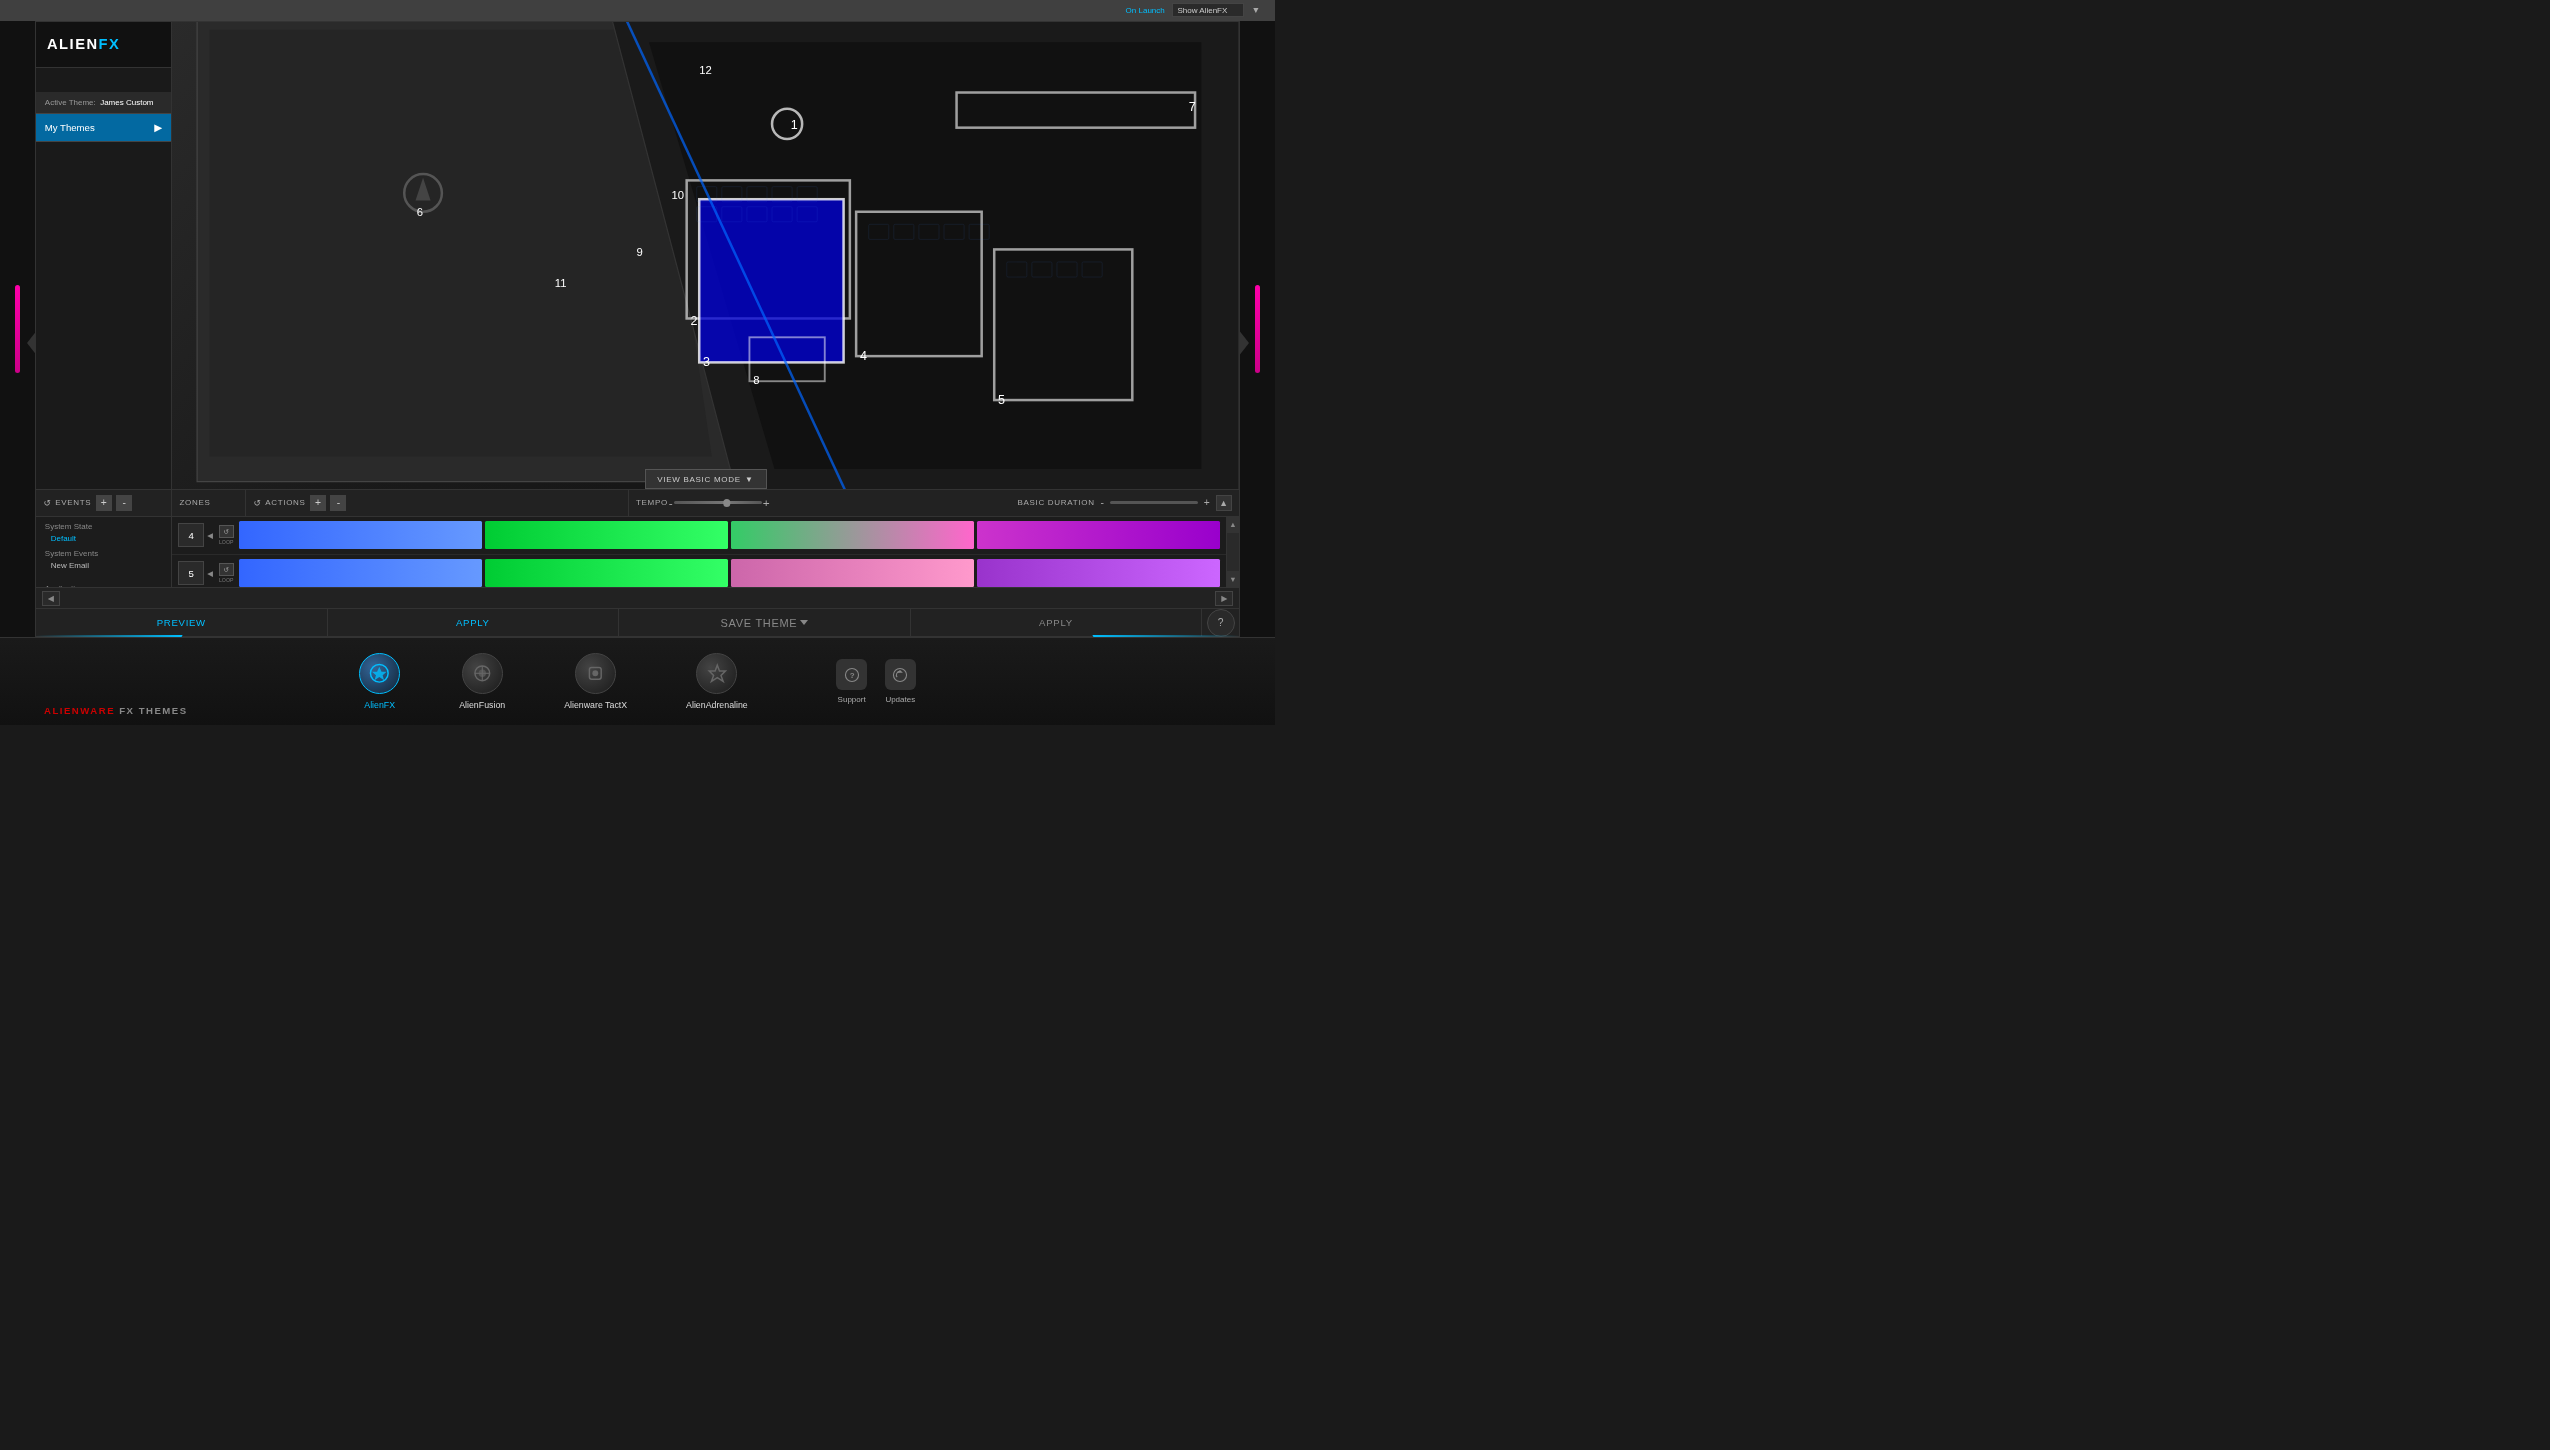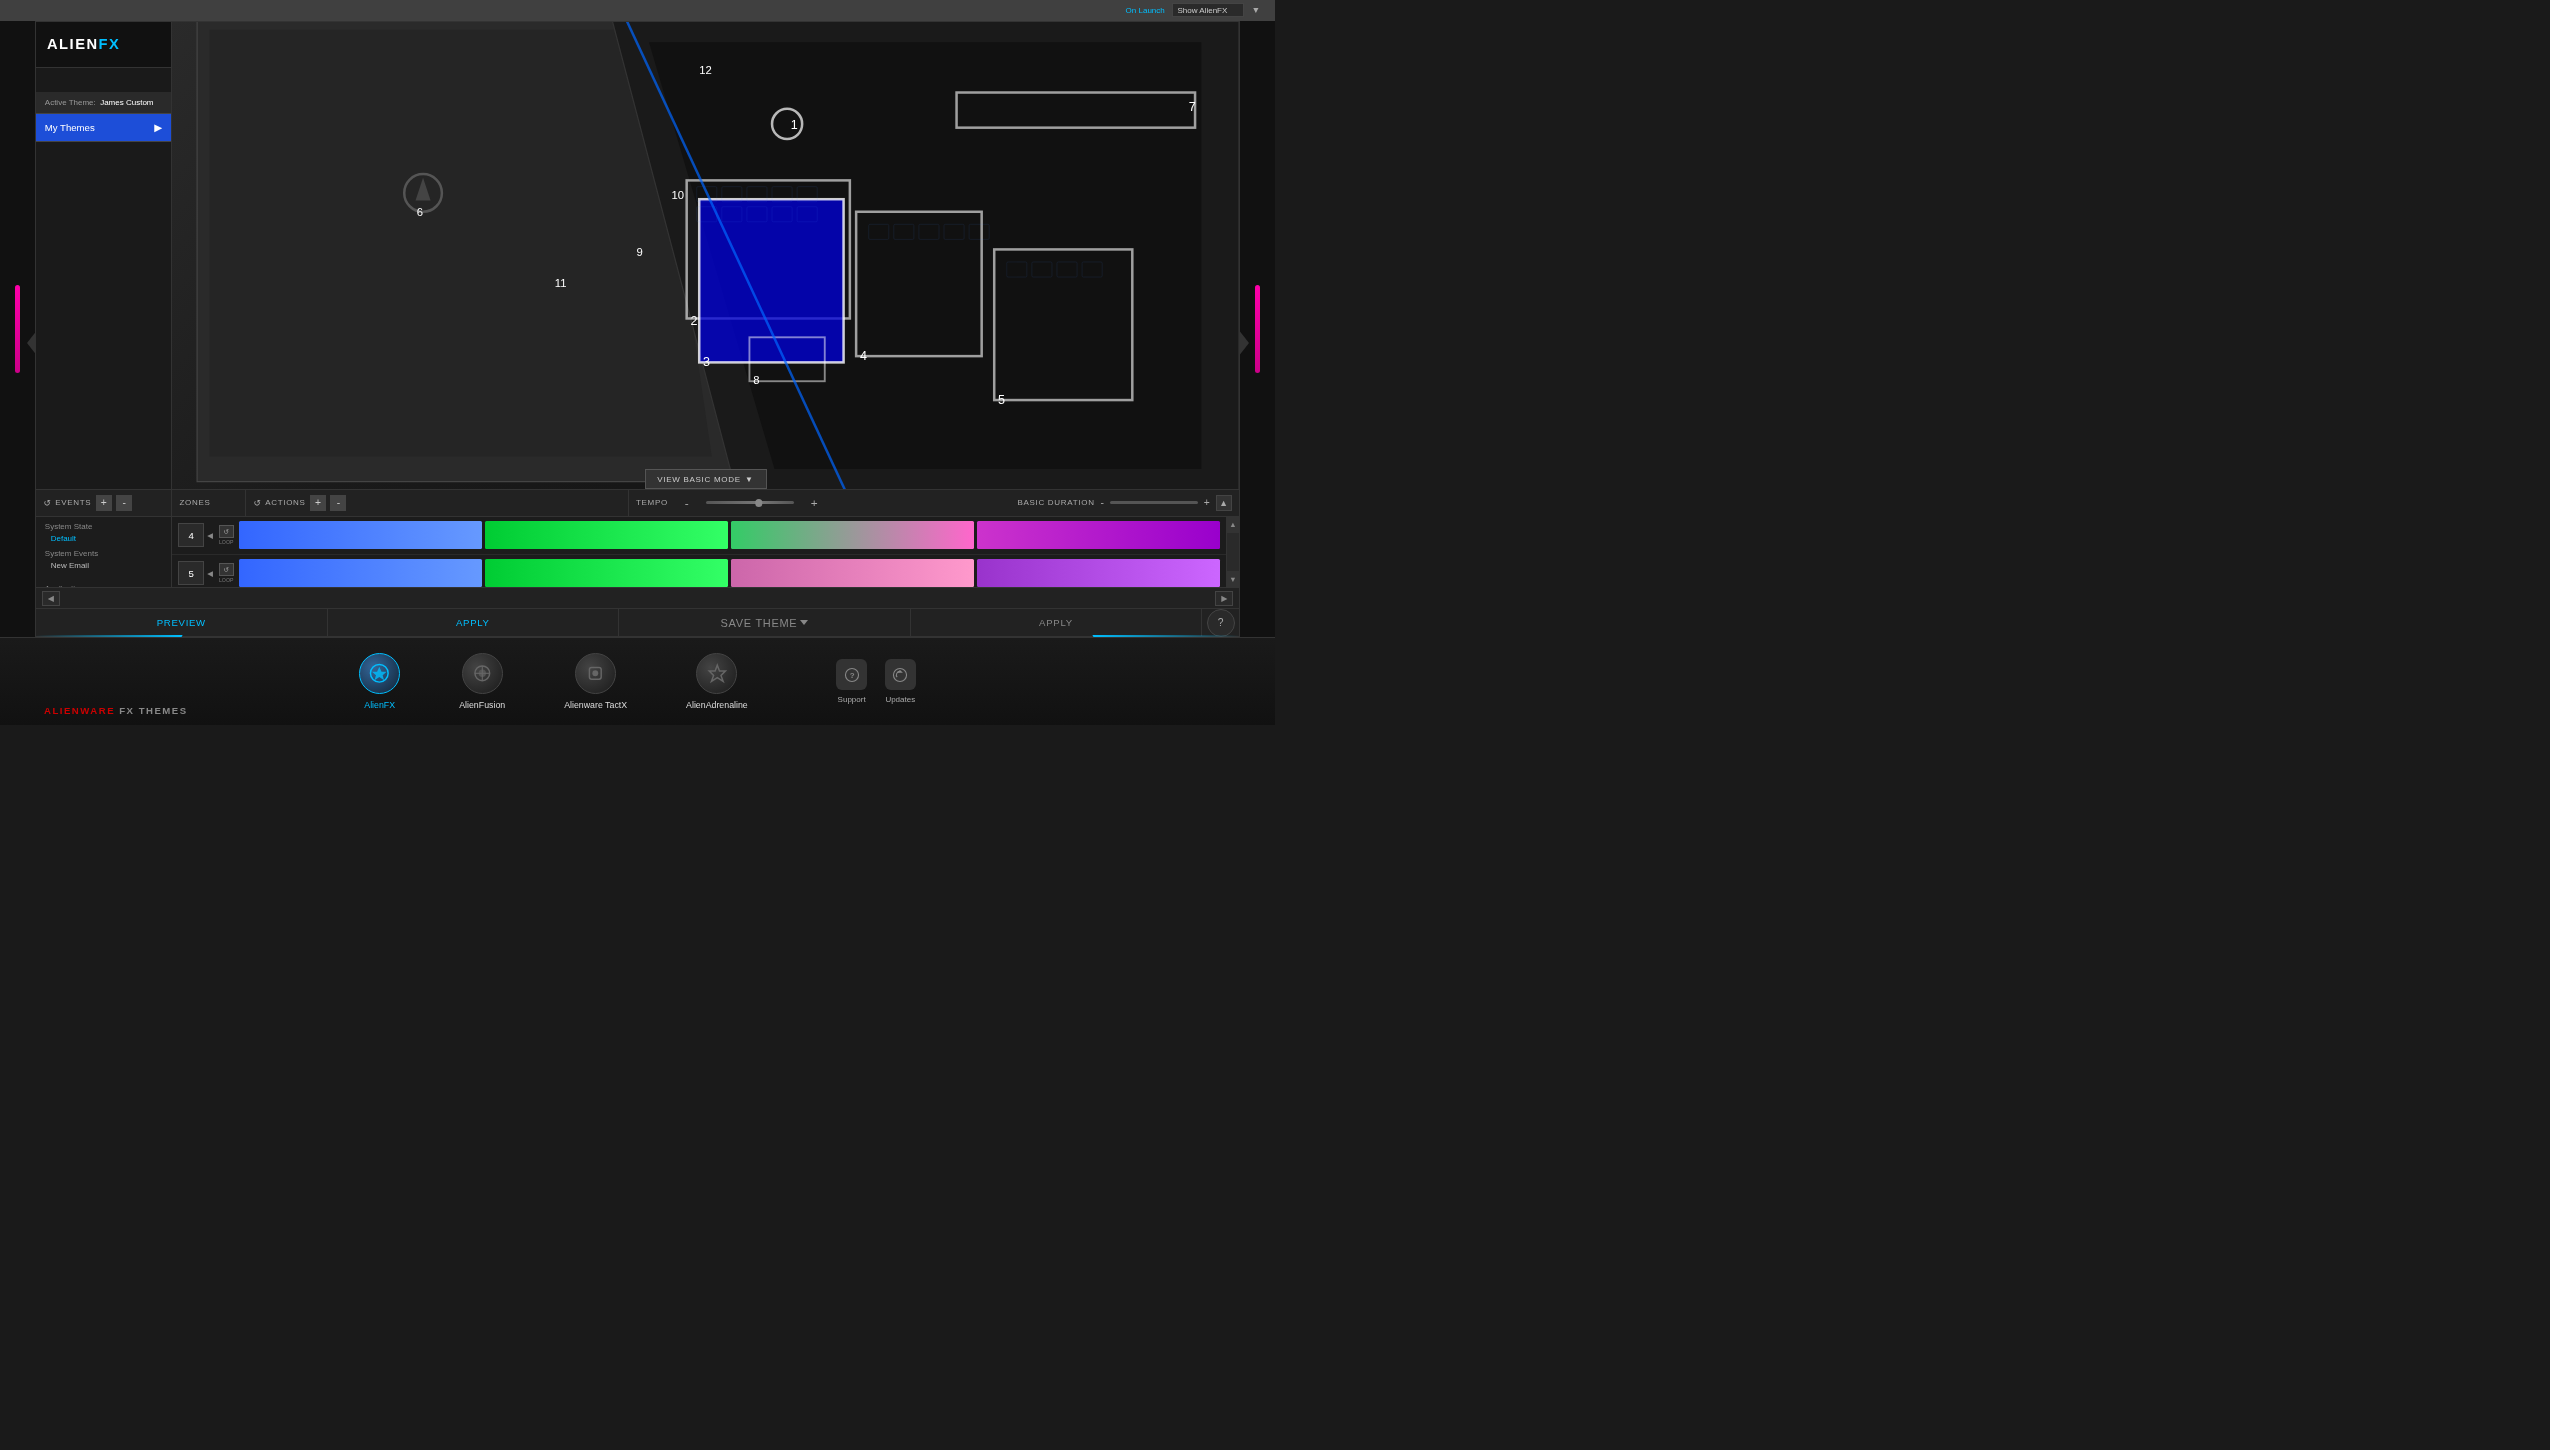--- a/index.html
+++ b/index.html
@@ -145,21 +145,21 @@
     }
     .active-theme-label {
       color: #999;
       font-size: 8px;
     }
     .active-theme-value {
       color: #fff;
       font-size: 8px;
     }
     .my-themes-btn {
-      background: #1d4ed8;
+      background: #0369a1;
       padding: 7.4px 8.8px;
       display: flex;
       align-items: center;
       justify-content: space-between;
       cursor: pointer;
       border-bottom: 0.7px solid #444;
     }
     .my-themes-label {
       color: #fff;
       font-size: 9.6px;
@@ -248,21 +248,21 @@
       align-items: center;
       justify-content: center;
       margin-left: 4.4px;
     }
     .toolbar-btn:first-child { margin-left: 5.9px; }
 
     .tempo-section {
       display: flex;
       align-items: center;
       padding: 0 7.4px;
-      gap: 17px;
+      gap: 1px;
       flex: 1;
     }
     .tempo-label {
       color: #aaa;
       font-size: 8px;
       letter-spacing: 0.7px;
     }
     .tempo-slider {
       width: 88px;
       height: 2.9px;

